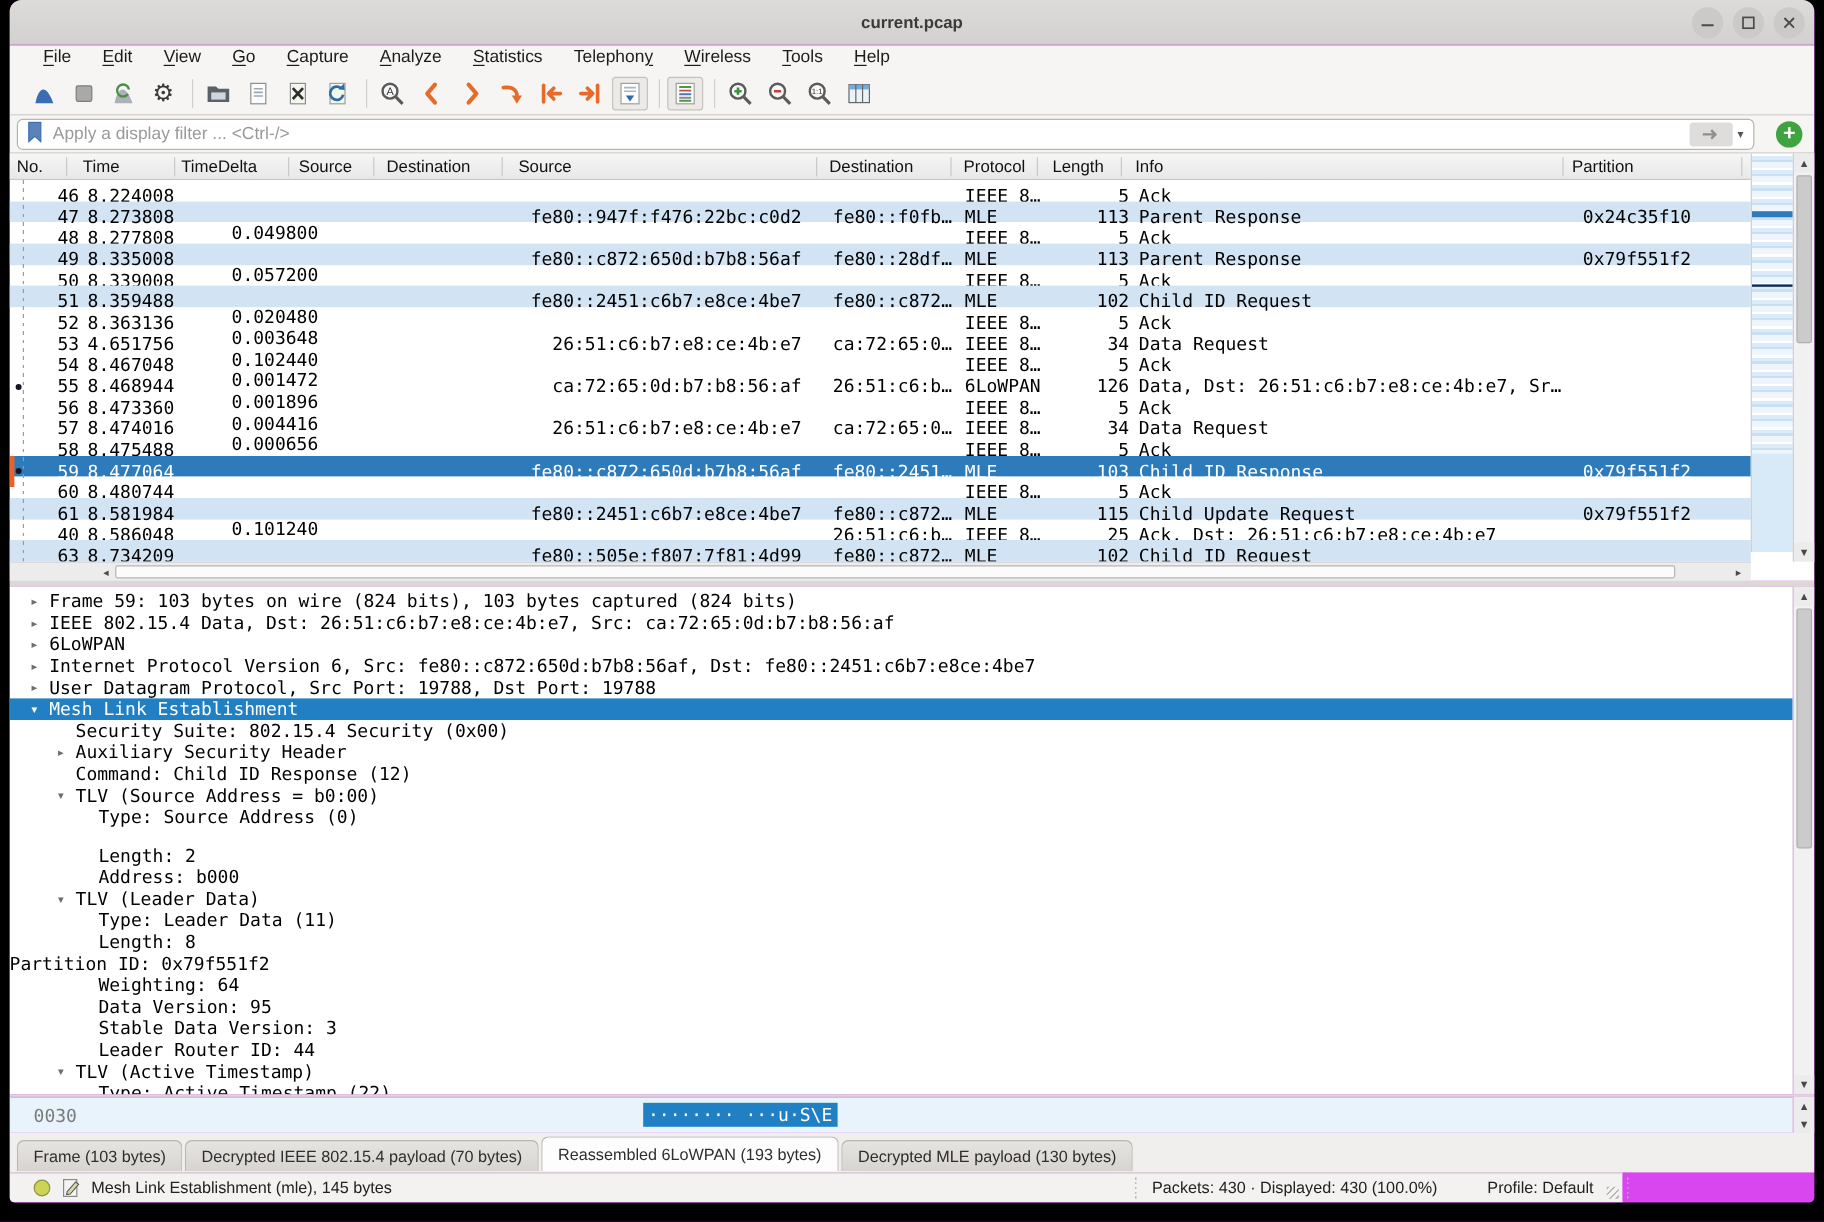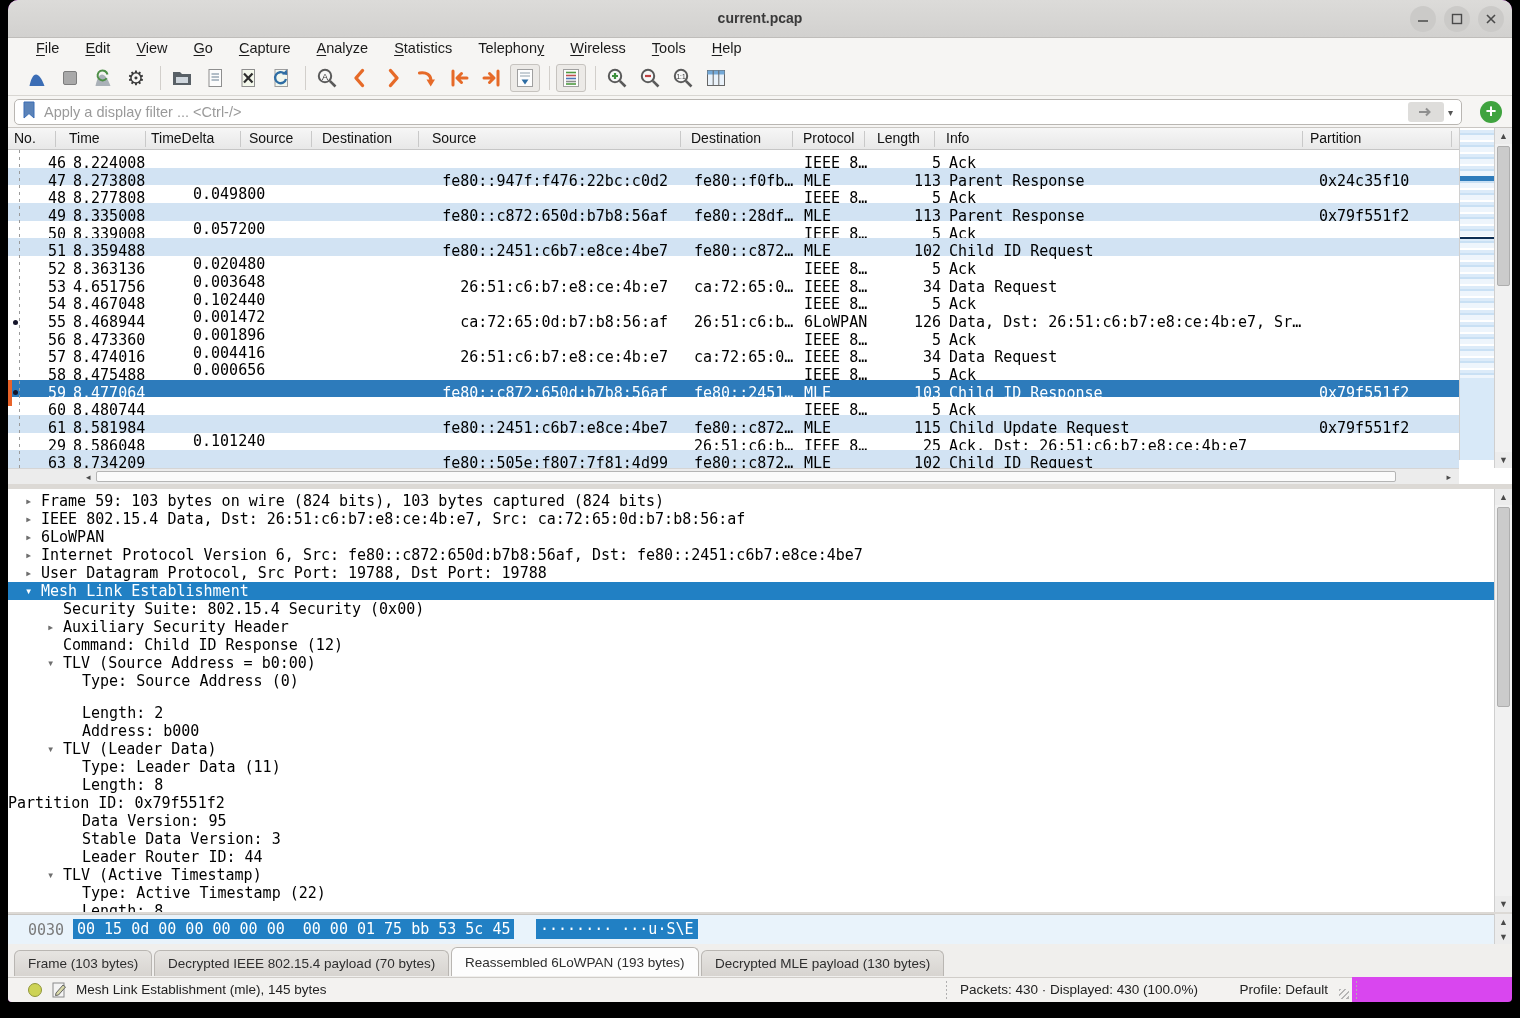--- a/index.html
+++ b/index.html
@@ -606,21 +606,21 @@
           <div></div>
           <div class="c-proto">MLE</div>
           <div class="c-len">115</div>
           <div></div>
           <div class="c-info">Child Update Request</div>
           <div></div>
           <div class="c-part">0x79f551f2</div>
         </div>
         <div class="prow ">
           <div class="gutter"></div>
-          <div class="c-no">29</div>
+          <div class="c-no">40</div>
           <div class="c-time">8.586048</div>
           <div class="c-delta">0.004064</div>
           <div></div>
           <div class="c-src"></div>
           <div></div>
           <div class="c-dst">26:51:c6:b…</div>
           <div></div>
           <div class="c-proto">IEEE 8…</div>
           <div class="c-len">25</div>
           <div></div>
@@ -677,38 +677,38 @@
       <div class="dline" style="padding-left: 55px;"><span class="tri" style="left: 39px;">▸</span>Auxiliary Security Header</div>
       <div class="dline" style="padding-left: 55px;">Command: Child ID Response (12)</div>
       <div class="dline" style="padding-left: 55px;"><span class="tri" style="left: 39px;">▾</span>TLV (Source Address = b0:00)</div>
       <div class="dline" style="padding-left: 74px;">Type: Source Address (0)</div>
       <div class="dline" style="padding-left: 74px; margin-top: 14px;">Length: 2</div>
       <div class="dline" style="padding-left: 74px;">Address: b000</div>
       <div class="dline" style="padding-left: 55px;"><span class="tri" style="left: 39px;">▾</span>TLV (Leader Data)</div>
       <div class="dline" style="padding-left: 74px;">Type: Leader Data (11)</div>
       <div class="dline" style="padding-left: 74px;">Length: 8</div>
       <div class="dline" style="">Partition ID: 0x79f551f2</div>
+      <div class="dline" style="padding-left: 74px;">Weighting: 64</div>
       <div class="dline" style="padding-left: 74px;">Data Version: 95</div>
       <div class="dline" style="padding-left: 74px;">Stable Data Version: 3</div>
       <div class="dline" style="padding-left: 74px;">Leader Router ID: 44</div>
       <div class="dline" style="padding-left: 55px;"><span class="tri" style="left: 39px;">▾</span>TLV (Active Timestamp)</div>
       <div class="dline" style="padding-left: 74px;">Type: Active Timestamp (22)</div>
       <div class="dline" style="padding-left: 74px;">Length: 8</div>
     </div>
   <div class="vsb" style="left:1486px;top:489px;width:18px;height:423px;">
     <div class="sb-btn" style="top:0">▲</div>
     <div class="sb-thumb" style="top:18px;height:200px;"></div>
     <div class="sb-btn" style="top:407px">▼</div>
   </div>
 
   <div class="splitter" style="top:912px;height:2px;"></div>
 
   <div class="hexpane">
     <span class="hexoff">0030</span>
-    <span class="hexhl">00 15 0d 00 00 00 00 00  00 00 01 75 bb 53 5c 45</span>
     <span class="asciihl">········ ···u·S\E</span>
   </div>
   <div class="vsb" style="left:1486px;top:914px;width:18px;height:30px;">
     <div class="sb-btn" style="top:0;height:15px;">▲</div>
     <div class="sb-btn" style="top:15px;height:15px;">▼</div>
   </div>
 
   <div class="tabsbar" id="tabsbar">
       <div class="btab" style="left: 6px;">Frame (103 bytes)</div>
       <div class="btab" style="left: 146px;">Decrypted IEEE 802.15.4 payload (70 bytes)</div>

